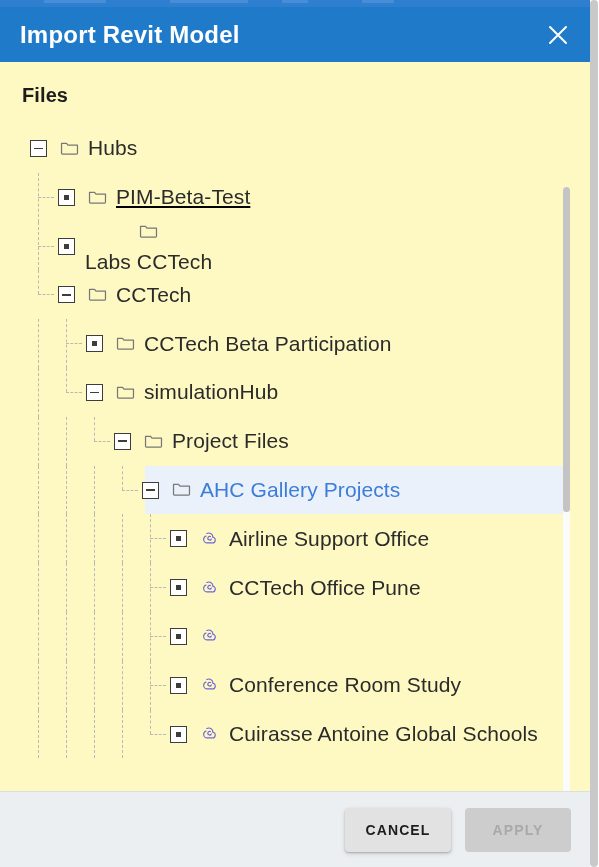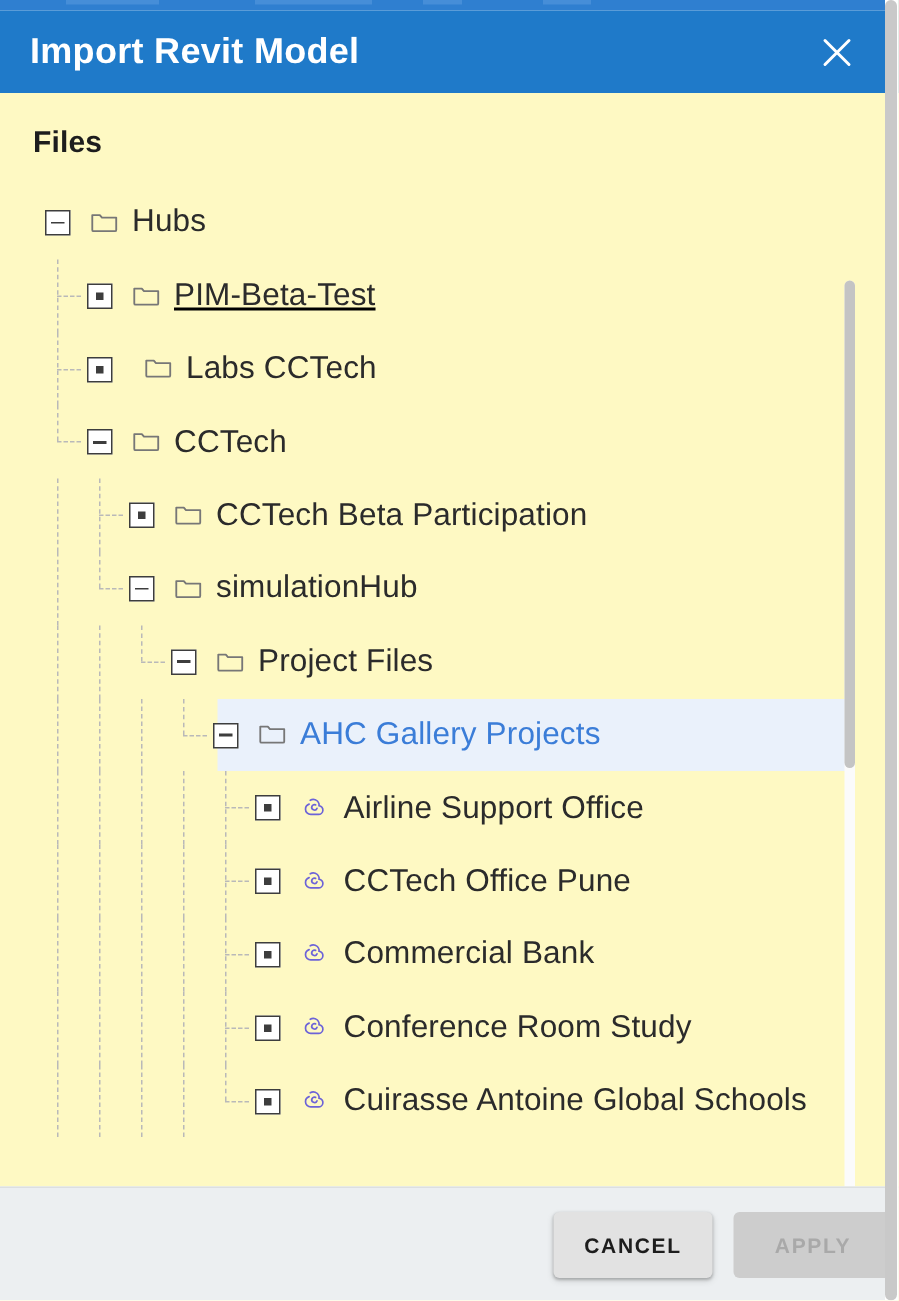--- a/index.html
+++ b/index.html
@@ -206,21 +206,21 @@
   .dlg-footer {
     position: absolute;
     left: 0; top: 791px;
     width: 599px; height: 76px;
     background: #eceff1;
     border-top: 1px solid #dcdfe1;
     box-sizing: border-box;
     display: flex;
     align-items: center;
     justify-content: flex-end;
-    padding-right: 4px;
+    padding-right: 28px;
     gap: 14px;
   }
   .btn {
     min-width: 106px;
     height: 44px;
     border: none;
     border-radius: 4px;
     font-family: "Liberation Sans", sans-serif;
     font-size: 14px;
     font-weight: bold;
@@ -317,21 +317,21 @@
           </div>
           <div class="tree-row">
             <div class="row-hit" style="left: 61px;"></div>
             <div class="guides">
               <div class="vguide" style="left: 38px;"></div>
             </div>
             <div class="elbow" style="left: 38px;"></div>
             <div class="toggle" style="left: 58px;">
               <div class="dot"></div>
             </div>
-            <div class="row-content" style="left: 96px;">
+            <div class="row-content" style="left: 85px; flex-direction: column;">
               <span>
                 <svg class="folder-icon" viewBox="0 0 20 20" aria-hidden="true">
                   <path d="M1.6 4.6h5.3l1.5 1.8h10V15a.9.9 0 0 1-.9.9H2.5A.9.9 0 0 1 1.6 15z" fill="none" stroke="#777777" stroke-width="1.3" stroke-linejoin="round"></path>
                 </svg>
               </span>
               <span class="node-label">Labs CCTech</span>
             </div>
           </div>
           <div class="tree-row">
             <div class="row-hit" style="left: 61px;"></div>
@@ -489,21 +489,20 @@
             <div class="toggle" style="left: 170px;">
               <div class="dot"></div>
             </div>
             <div class="row-content" style="left: 200px;">
               <span>
                 <svg class="revit-icon" viewBox="0 0 24 24" aria-hidden="true">
                   <path d="M8.2 5.4c2.6-1.4 5.8-.3 6.8 2.2.3.7.3 1.5.2 2.2 1.9.2 3.3 1.9 3.1 3.8-.2 1.9-1.9 3.3-3.8 3.1h-5.9c-2.3 0-4.2-1.9-4.2-4.2 0-1.8 1.2-3.4 2.9-4" fill="none" stroke="#6c63d8" stroke-width="1.35" stroke-linecap="round" stroke-linejoin="round"></path>
                   <path d="M12.5 9.1c-1.1-.5-2.4-.1-2.9 1-.5 1.1 0 2.4 1.1 2.9 1.1.5 2.4 0 2.9-1.1" fill="none" stroke="#6c63d8" stroke-width="1.35" stroke-linecap="round"></path>
                 </svg>
               </span>
-              <span class="node-label">Commercial Bank</span>
             </div>
           </div>
           <div class="tree-row">
             <div class="row-hit" style="left: 173px;"></div>
             <div class="guides">
               <div class="vguide" style="left: 38px;"></div>
               <div class="vguide" style="left: 66px;"></div>
               <div class="vguide" style="left: 94px;"></div>
               <div class="vguide" style="left: 122px;"></div>
               <div class="vguide" style="left: 150px;"></div>

